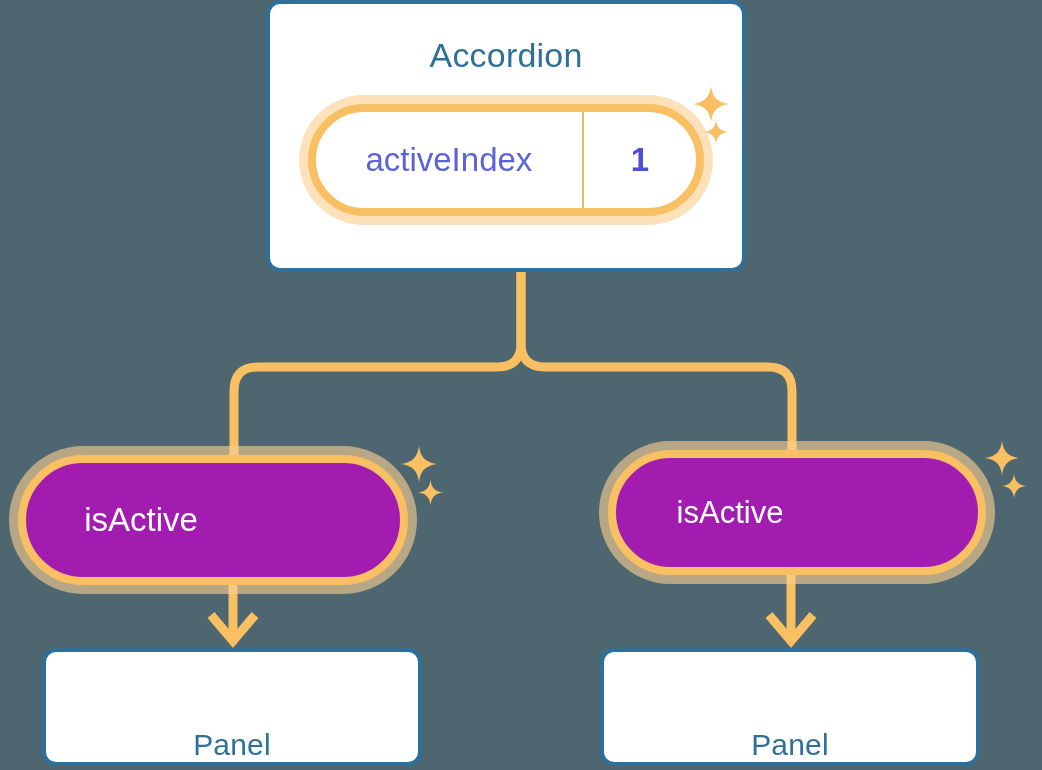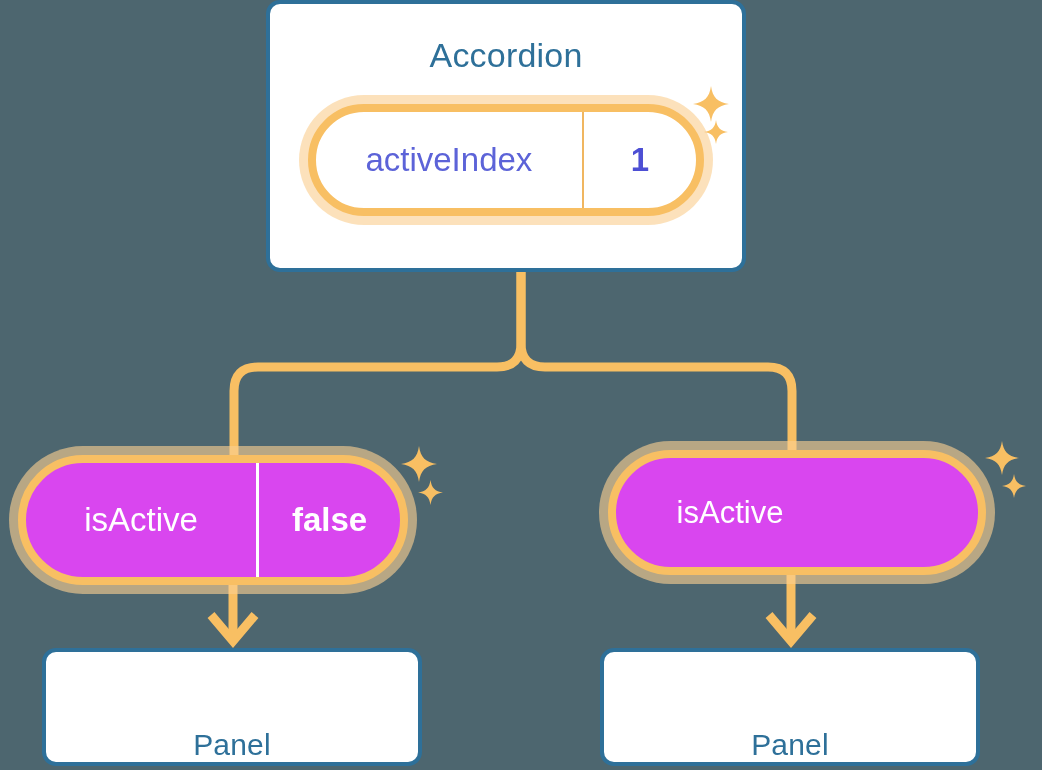--- a/index.html
+++ b/index.html
@@ -92,21 +92,21 @@
 
   
   .pill.light {
     background: #ffffff;
   }
   .pill.light .cell.key   { color: #5c63d8; }
   .pill.light .cell.value { color: #4d4fd4; border-left: 2px solid #f0b660; }
 
   
   .pill.solid {
-    background: #d946ef;
+    background: #a21caf;
     text-align: right;
   }
   .pill.solid .cell.key   { color: #ffffff; }
   .pill.solid .cell.value { color: #ffffff; border-left: 3px solid #ffffff; }
 
   #pill-active-index {
     left: 308px;
     top: 104px;
     width: 396px;
     height: 112px;
@@ -170,21 +170,20 @@
     </svg>
   </div>
   <div class="sparkle" style="left:704px; top:120px;">
     <svg width="24" height="24" viewBox="0 0 36 36">
       <path d="M18 0 C19.6 11.4 24.6 16.4 36 18 C24.6 19.6 19.6 24.6 18 36 C16.4 24.6 11.4 19.6 0 18 C11.4 16.4 16.4 11.4 18 0 Z" fill="#f8bf63"></path>
     </svg>
   </div>
 
   <div id="pill-is-active-left" class="pill solid">
     <div class="cell key">isActive</div>
-    <div class="cell value">false</div>
   </div>
 
   <div class="sparkle" style="left:401px; top:446px;">
     <svg width="36" height="36" viewBox="0 0 36 36">
       <path d="M18 0 C19.6 11.4 24.6 16.4 36 18 C24.6 19.6 19.6 24.6 18 36 C16.4 24.6 11.4 19.6 0 18 C11.4 16.4 16.4 11.4 18 0 Z" fill="#f8bf63"></path>
     </svg>
   </div>
   <div class="sparkle" style="left:418px; top:480px;">
     <svg width="25" height="25" viewBox="0 0 36 36">
       <path d="M18 0 C19.6 11.4 24.6 16.4 36 18 C24.6 19.6 19.6 24.6 18 36 C16.4 24.6 11.4 19.6 0 18 C11.4 16.4 16.4 11.4 18 0 Z" fill="#f8bf63"></path>

